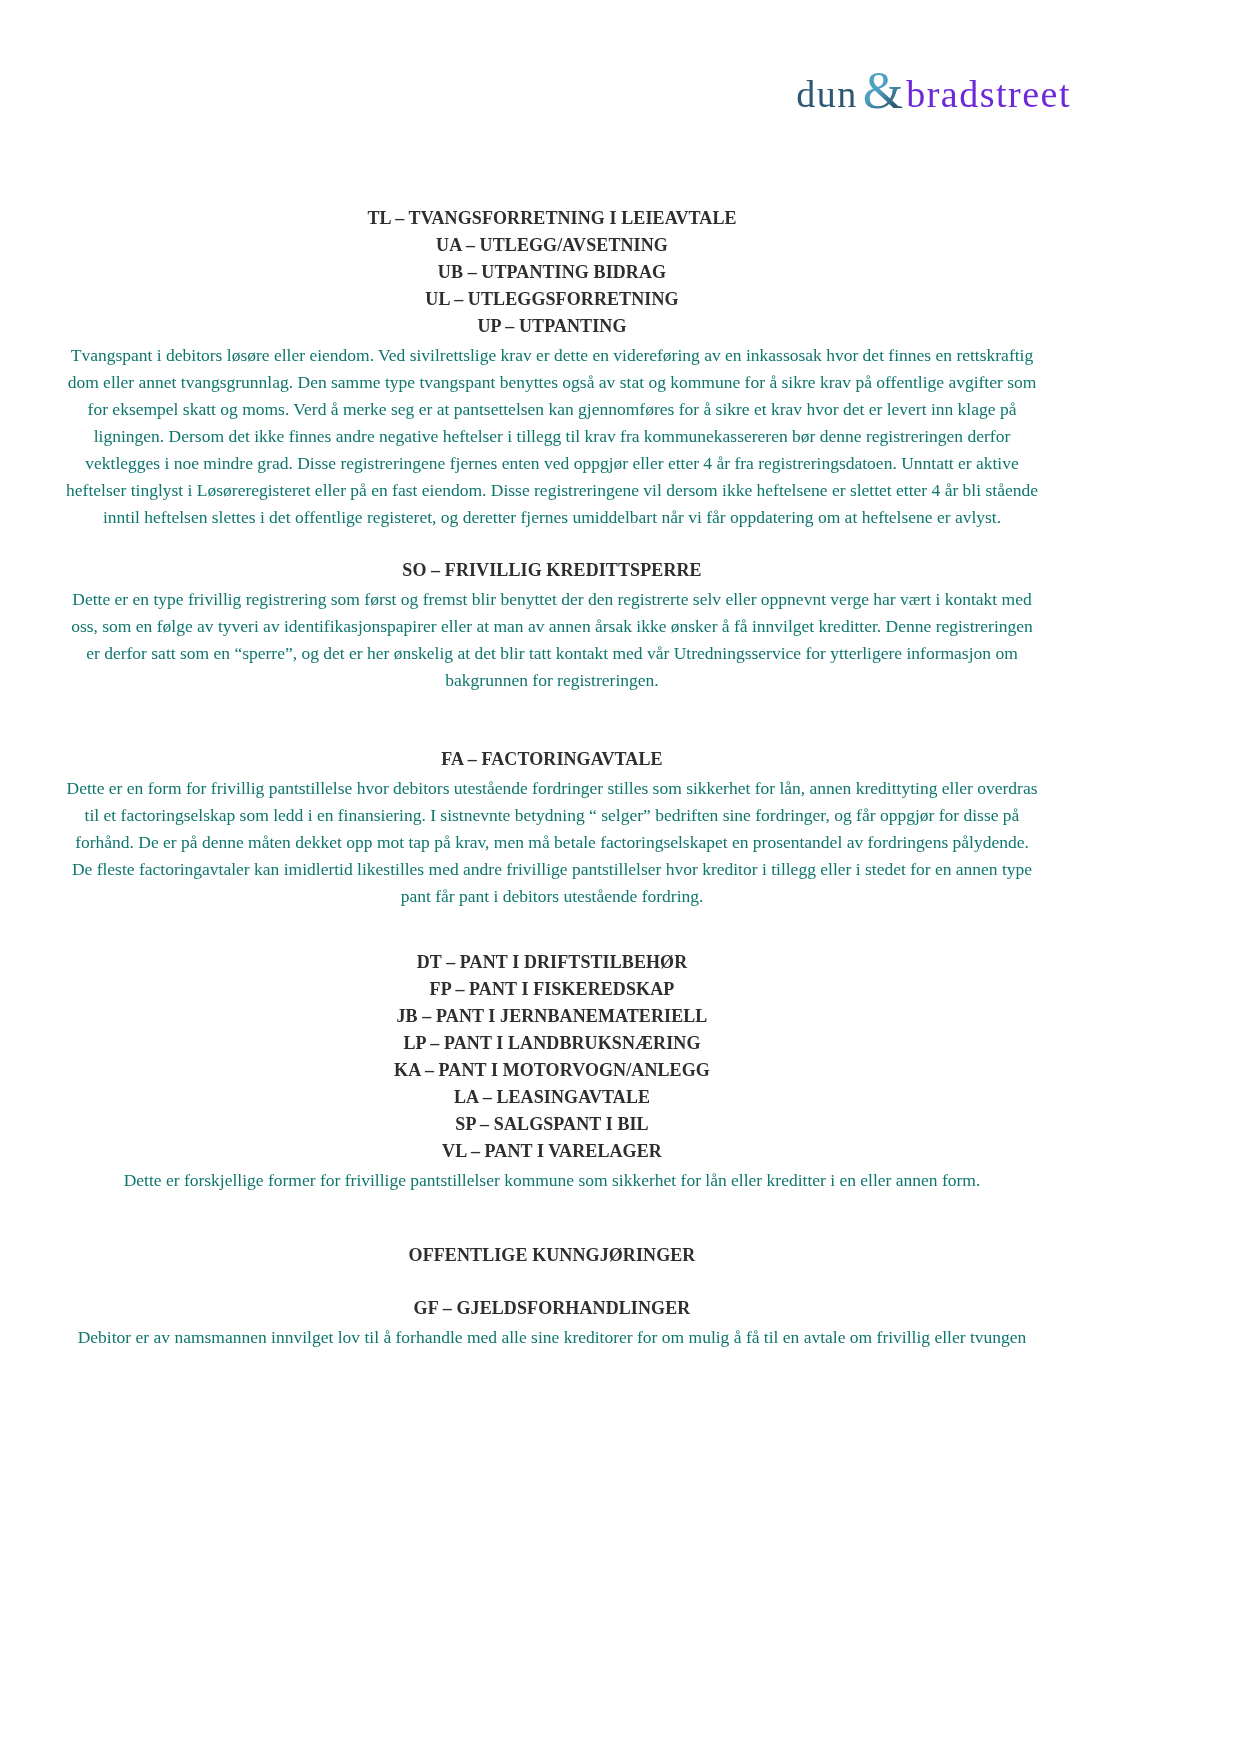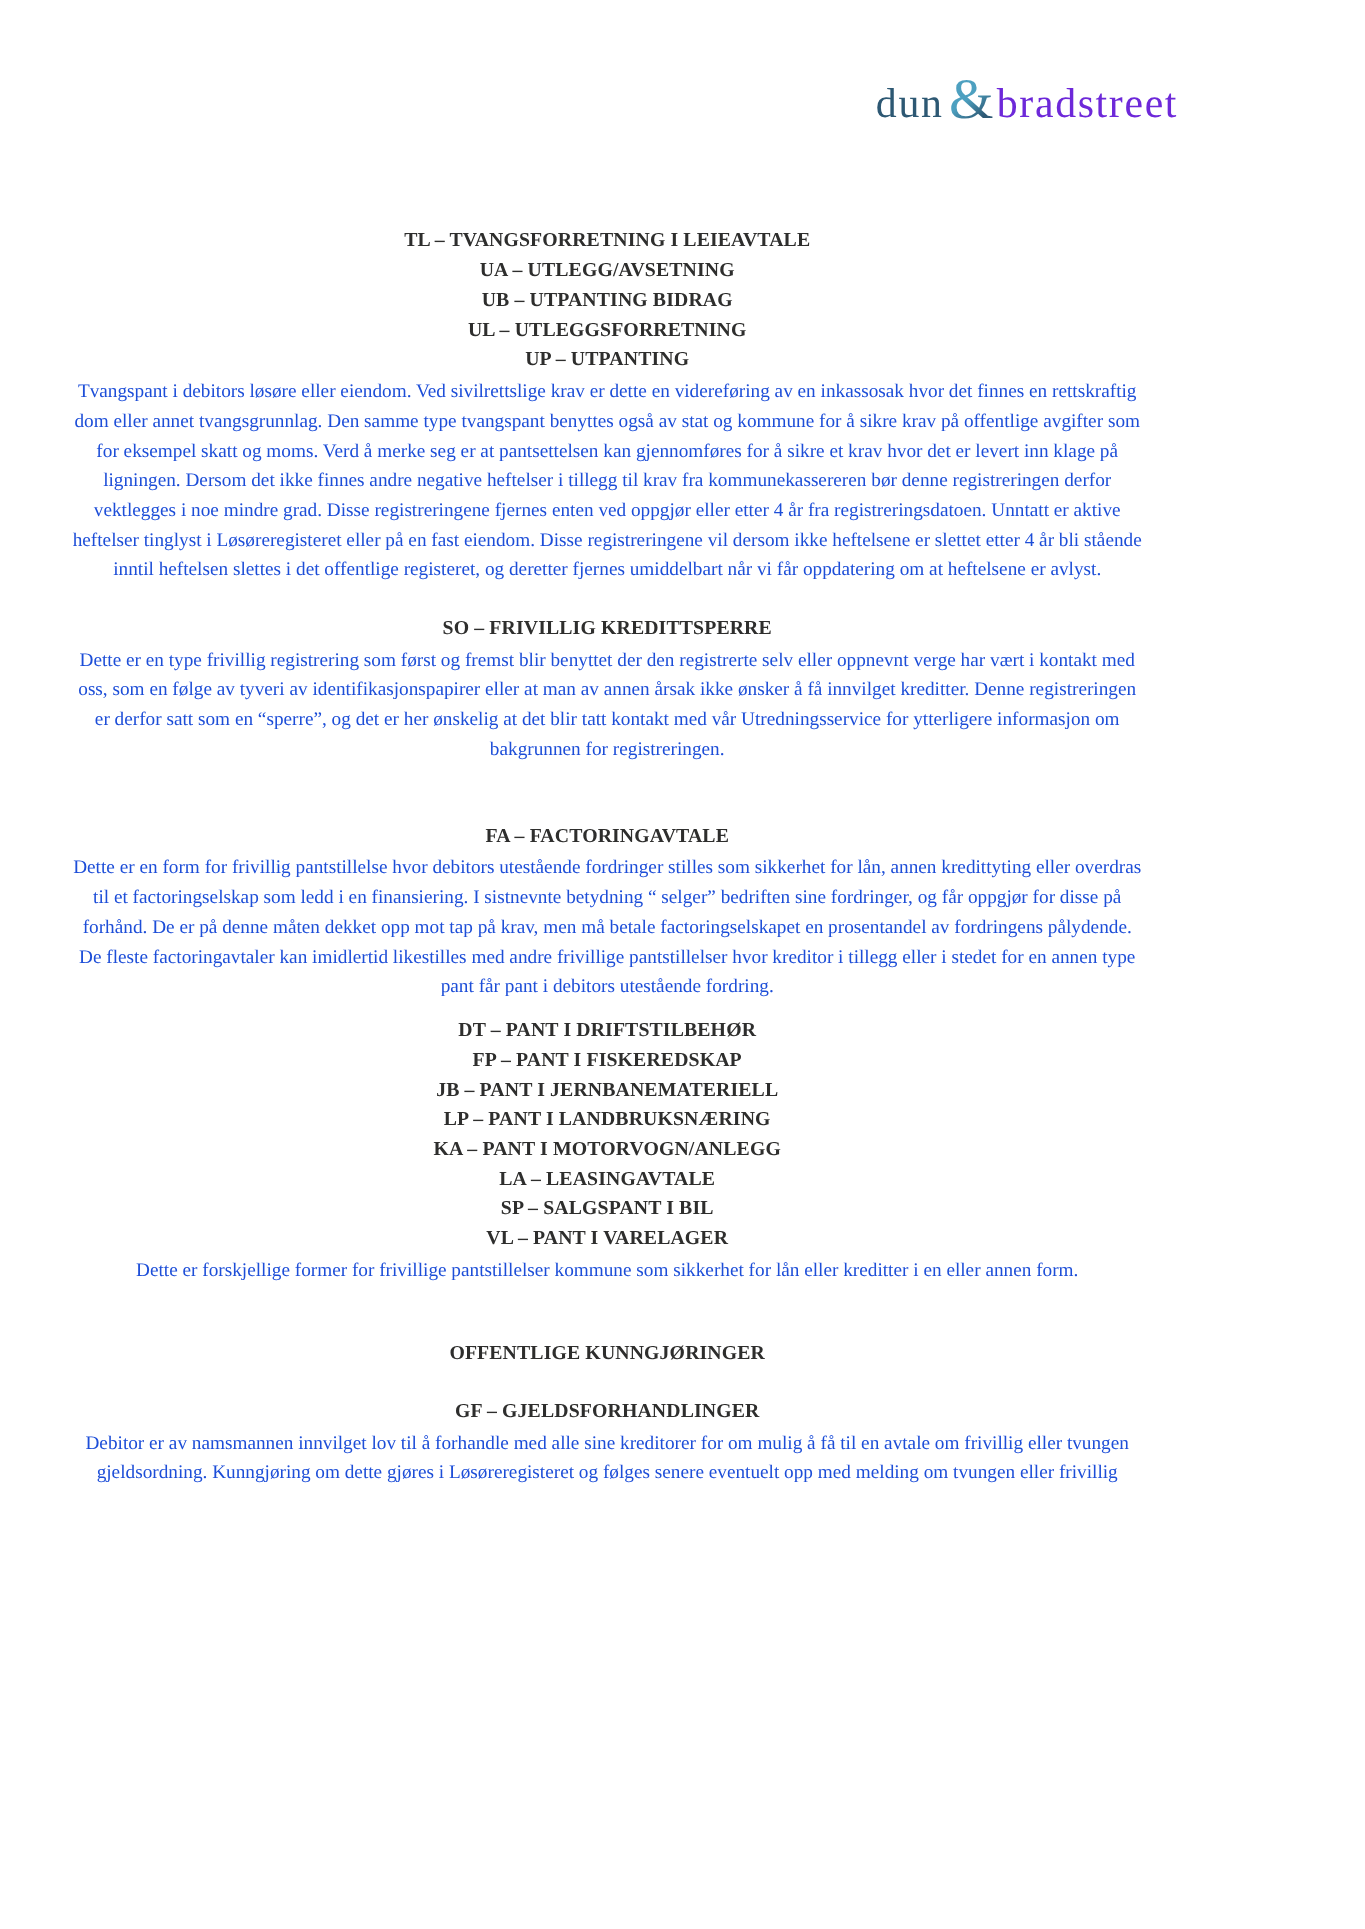--- a/index.html
+++ b/index.html
@@ -54,29 +54,29 @@
   .code-line {
     font-size:18px;
     font-weight:700;
     color:#2e2e2d;
     line-height:27px;
     letter-spacing:0.1px;
   }
   .body {
     font-size:17.5px;
     font-weight:400;
-    color:#1d4ed8;
+    color:#0f766e;
     line-height:27px;
     margin:2px 0 0 0;
   }
   .mb-para   { margin-bottom:26px; }
   .mb-big    { margin-bottom:52px; }
   .mb-big2   { margin-bottom:48px; }
   .mb-mid    { margin-bottom:26px; }
-  .mb-small  { margin-bottom:13px; }
+  .mb-small  { margin-bottom:39px; }
   .footer {
     position:absolute;
     top:1676px;
     right:180px;
     font-size:17px;
     color:#8b5cf6;
     line-height:22px;
   }
 </style>
 </head>

